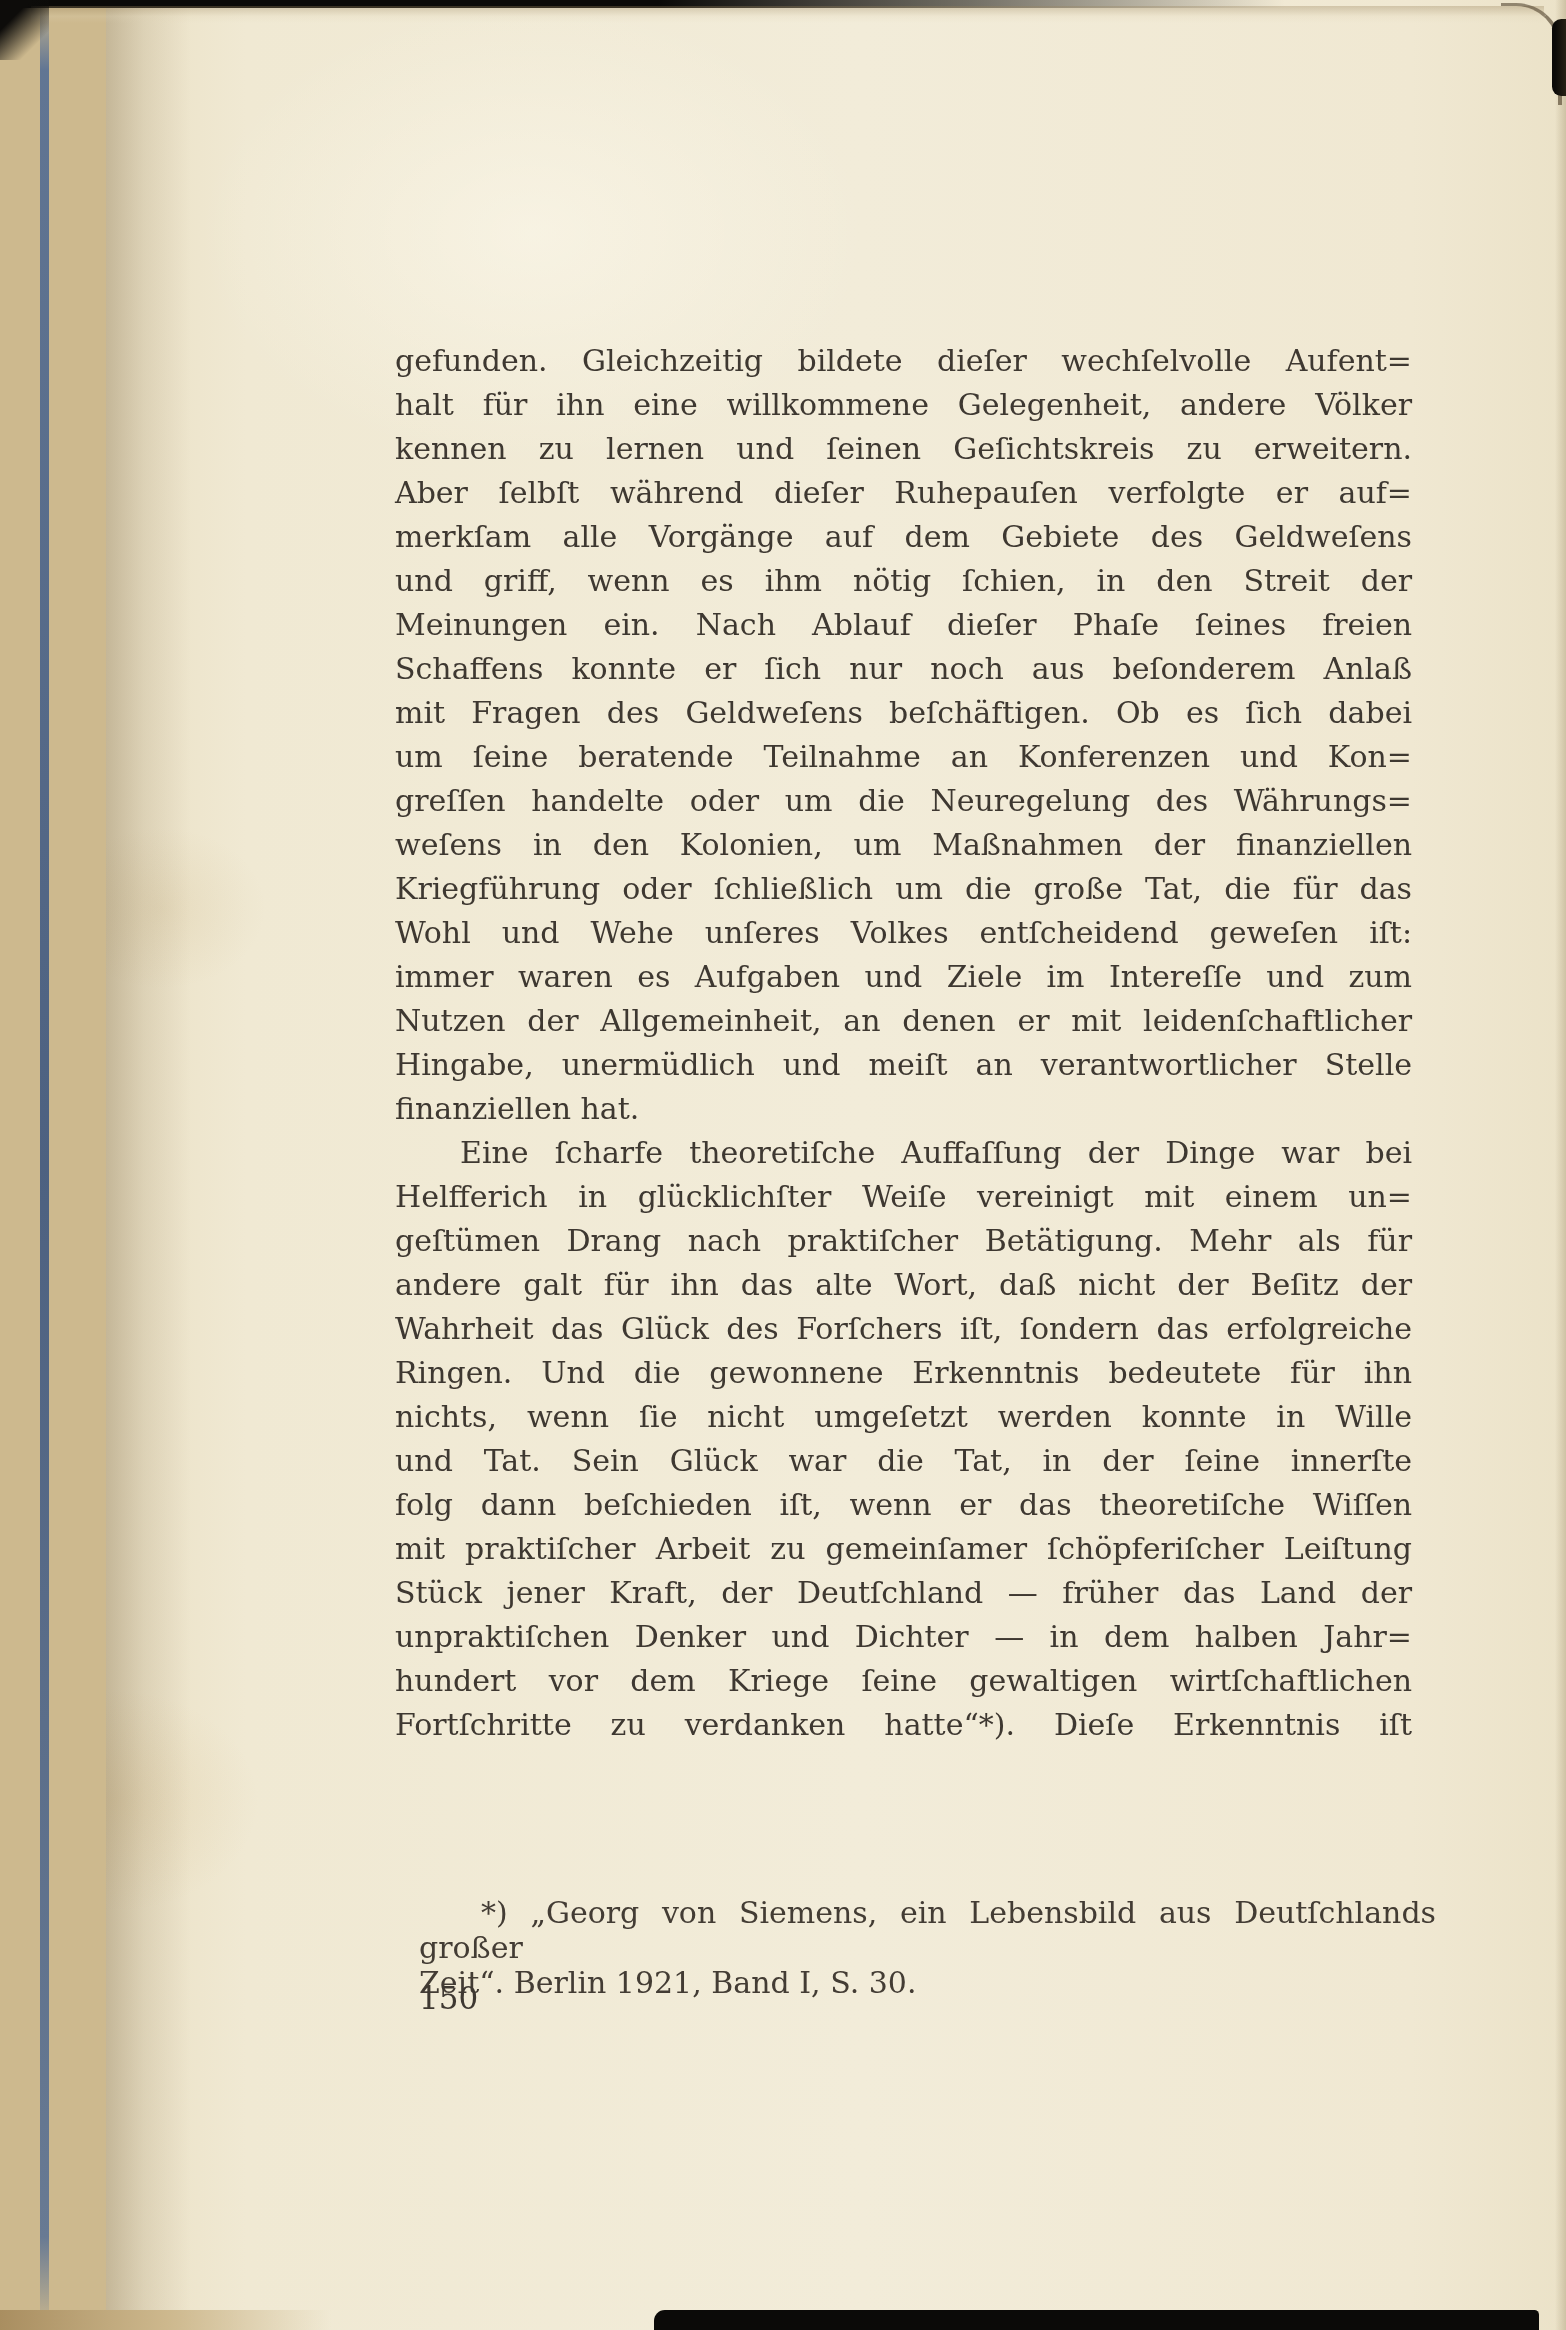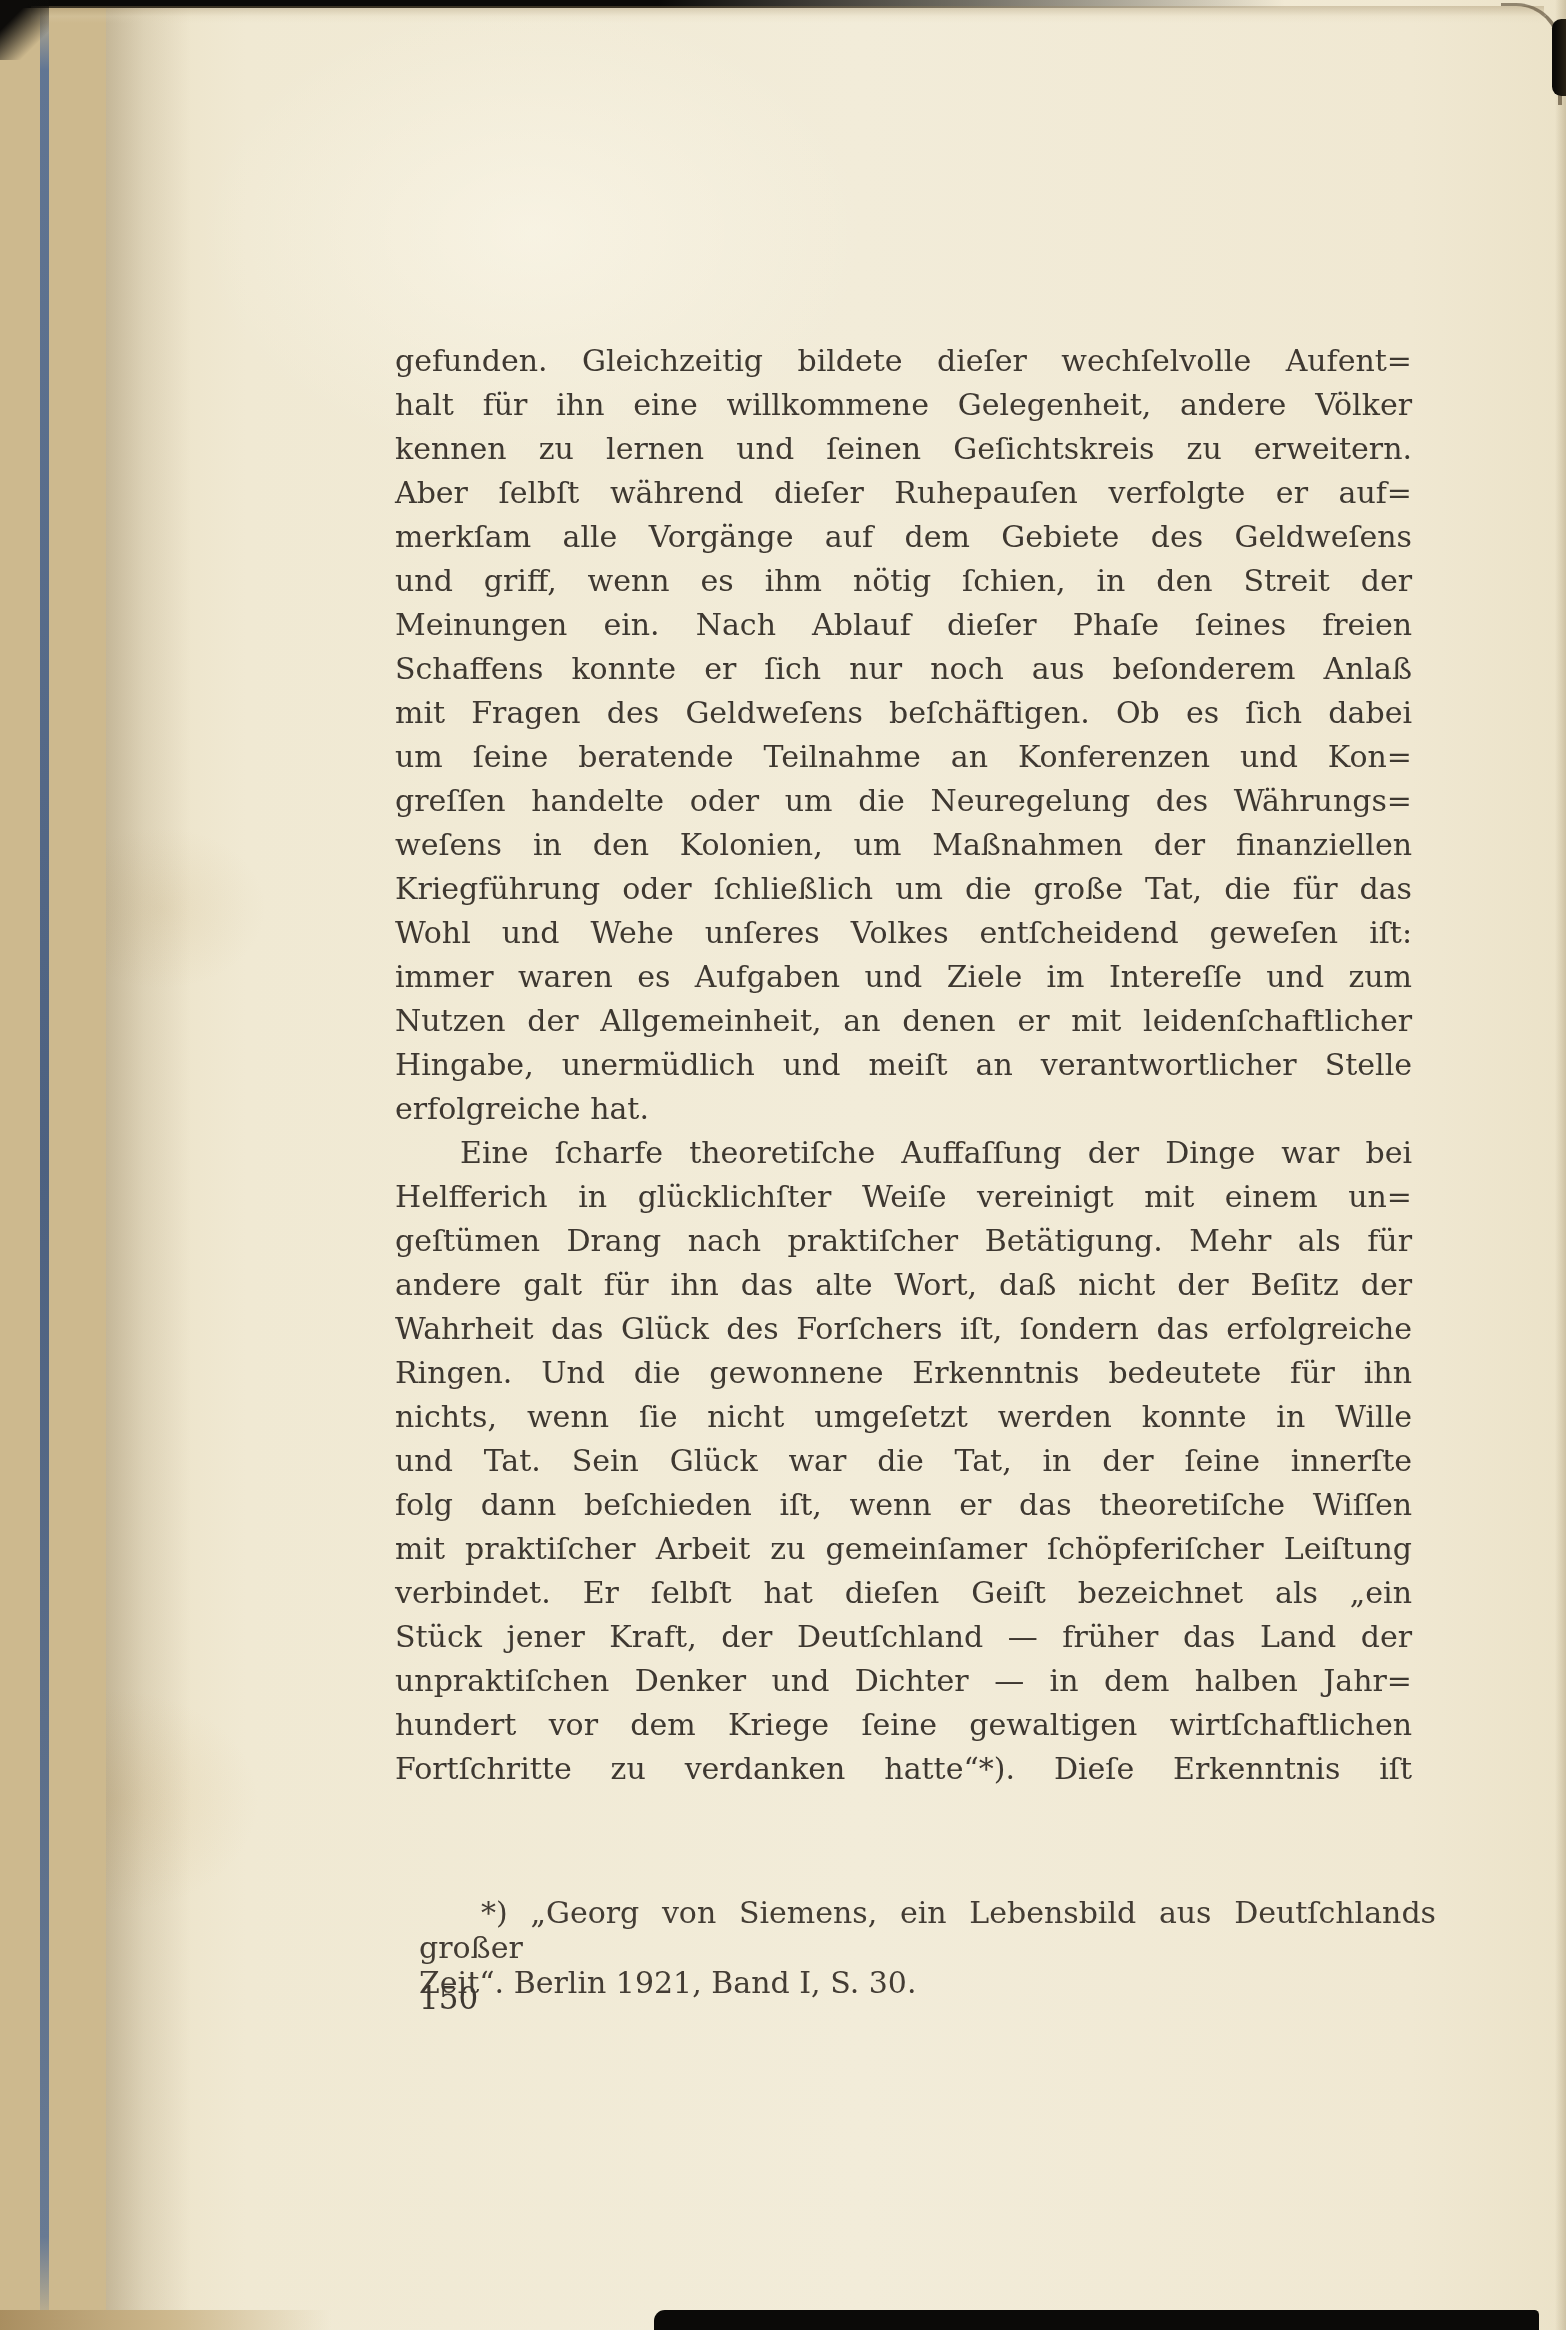--- a/index.html
+++ b/index.html
@@ -135,32 +135,31 @@
       <div class="line">Schaffens konnte er ſich nur noch aus beſonderem Anlaß</div>
       <div class="line">mit Fragen des Geldweſens beſchäftigen. Ob es ſich dabei</div>
       <div class="line">um ſeine beratende Teilnahme an Konferenzen und Kon=</div>
       <div class="line">greſſen handelte oder um die Neuregelung des Währungs=</div>
       <div class="line">weſens in den Kolonien, um Maßnahmen der finanziellen</div>
       <div class="line">Kriegführung oder ſchließlich um die große Tat, die für das</div>
       <div class="line">Wohl und Wehe unſeres Volkes entſcheidend geweſen iſt:</div>
       <div class="line">immer waren es Aufgaben und Ziele im Intereſſe und zum</div>
       <div class="line">Nutzen der Allgemeinheit, an denen er mit leidenſchaftlicher</div>
       <div class="line">Hingabe, unermüdlich und meiſt an verantwortlicher Stelle</div>
-      <div class="line plain">erfolgreiche hat.</div>
+      <div class="line plain">finanziellen hat.</div>
       <div class="line indent">Eine ſcharfe theoretiſche Auffaſſung der Dinge war bei</div>
       <div class="line">Helfferich in glücklichſter Weiſe vereinigt mit einem un=</div>
       <div class="line">geſtümen Drang nach praktiſcher Betätigung. Mehr als für</div>
       <div class="line">andere galt für ihn das alte Wort, daß nicht der Beſitz der</div>
       <div class="line">Wahrheit das Glück des Forſchers iſt, ſondern das erfolgreiche</div>
       <div class="line">Ringen. Und die gewonnene Erkenntnis bedeutete für ihn</div>
       <div class="line">nichts, wenn ſie nicht umgeſetzt werden konnte in Wille</div>
       <div class="line">und Tat. Sein Glück war die Tat, in der ſeine innerſte</div>
       <div class="line">folg dann beſchieden iſt, wenn er das theoretiſche Wiſſen</div>
       <div class="line">mit praktiſcher Arbeit zu gemeinſamer ſchöpferiſcher Leiſtung</div>
-      <div class="line">verbindet. Er ſelbſt hat dieſen Geiſt bezeichnet als „ein</div>
       <div class="line">Stück jener Kraft, der Deutſchland — früher das Land der</div>
       <div class="line">unpraktiſchen Denker und Dichter — in dem halben Jahr=</div>
       <div class="line">hundert vor dem Kriege ſeine gewaltigen wirtſchaftlichen</div>
       <div class="line">Fortſchritte zu verdanken hatte“*). Dieſe Erkenntnis iſt</div>
     </div>
   <div class="footnote" id="footnote">
       <div class="fline indent">*) „Georg von Siemens, ein Lebensbild aus Deutſchlands großer</div>
       <div class="fline plain">Zeit“. Berlin 1921, Band I, S. 30.</div>
     </div>
   <div class="page-number">150</div>

